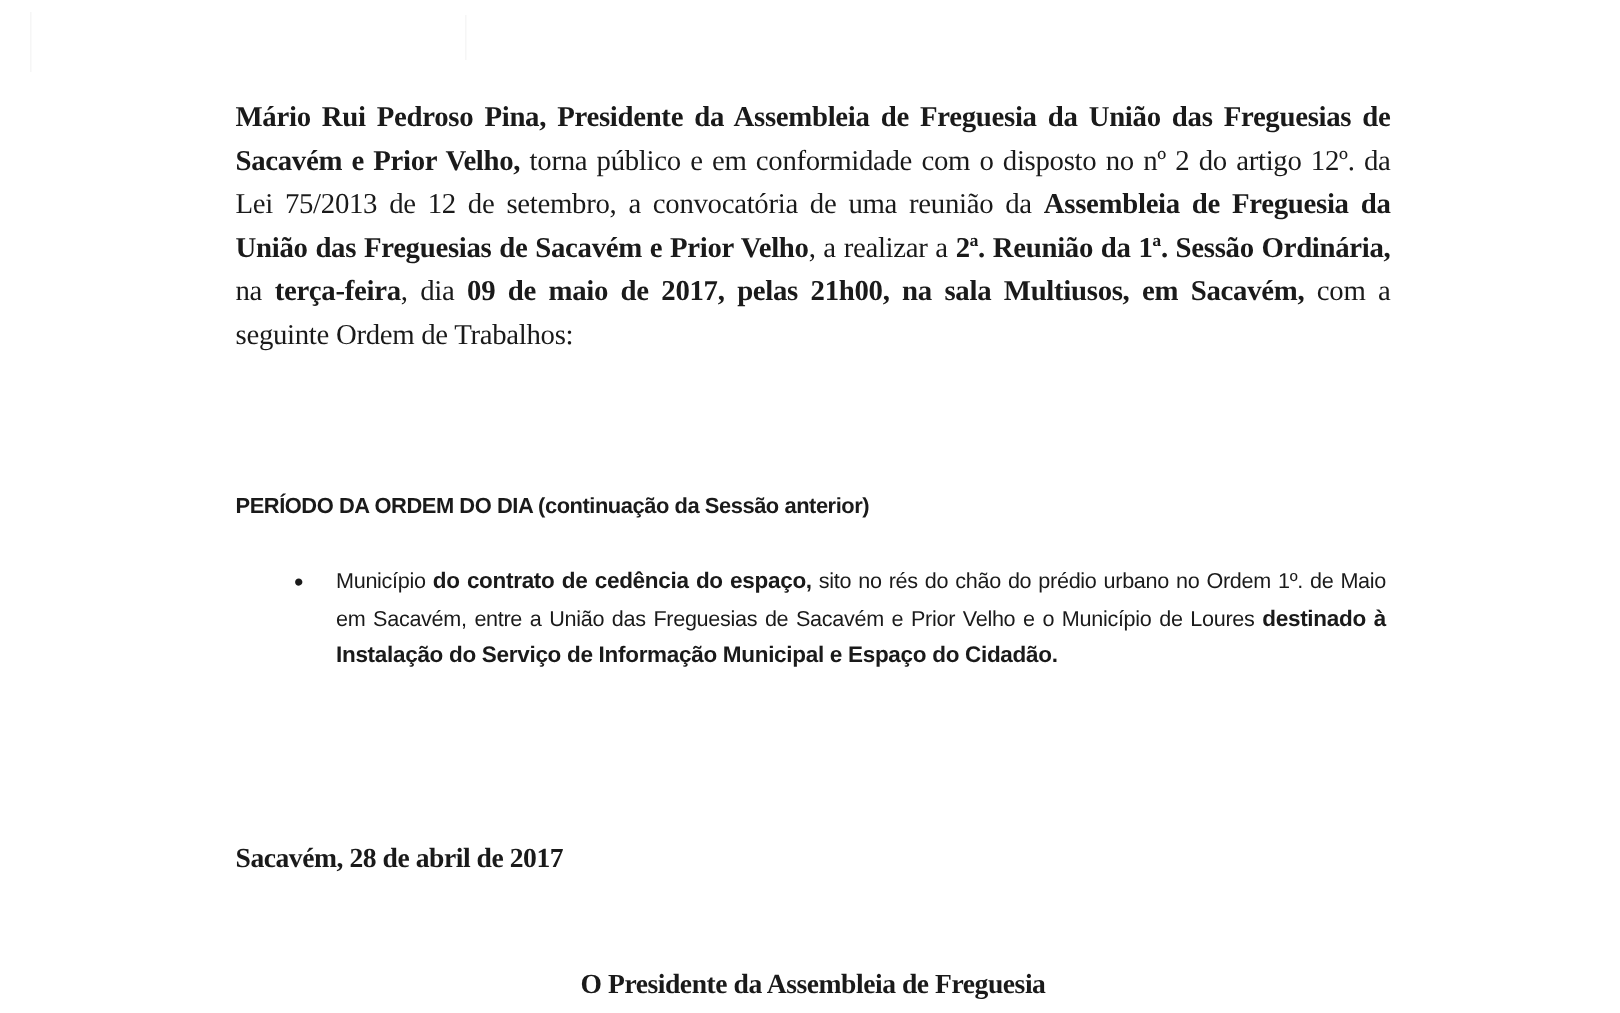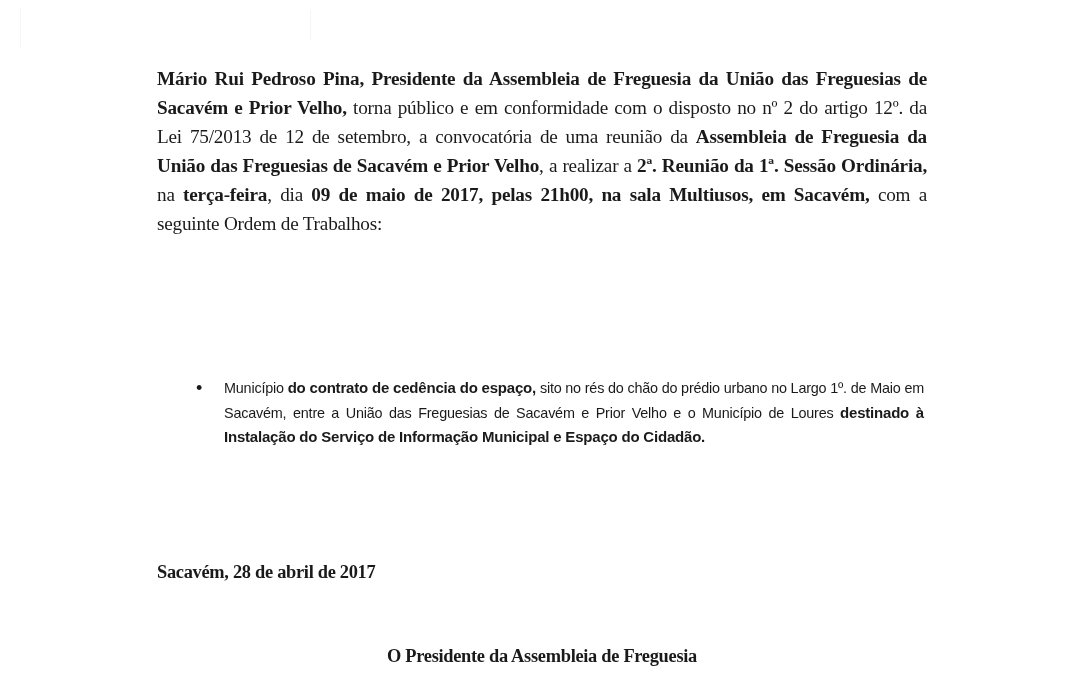--- a/index.html
+++ b/index.html
@@ -102,25 +102,26 @@
 
 <div class="page">
 
   <div class="scan-mark" style="left:20px;top:8px;width:1px;height:40px;"></div>
   <div class="scan-mark" style="left:310px;top:10px;width:1px;height:30px;"></div>
 
   <p class="intro serif" style="margin:0;">
     <b>Mário Rui Pedroso Pina, Presidente da Assembleia de Freguesia da União das Freguesias de Sacavém e Prior Velho,</b><span> torna público e em conformidade com o disposto no nº 2 do artigo 12º. da Lei 75/2013 de 12 de setembro, a convocatória de uma reunião da </span><b>Assembleia de Freguesia da União das Freguesias de Sacavém e Prior Velho</b><span>, a realizar a </span><b>2ª. Reunião da 1ª. Sessão Ordinária,</b><span> na </span><b>terça-feira</b><span>, dia </span><b>09 de maio de 2017, pelas 21h00, na sala Multiusos, em Sacavém,</b><span> com a seguinte Ordem de Trabalhos:</span>
   </p>
 
+  <div class="section-title sans">PERÍODO DA ORDEM DO DIA (continuação da Sessão anterior)</div>
 
   <div class="item sans">
     <span class="bullet">•</span>
     <div class="item-text">
-      <span>Município </span><b>do contrato de cedência do espaço,</b><span> sito no rés do chão do prédio urbano no Largo 1º. de Maio em Sacavém, entre a União das Freguesias de Sacavém e Prior Velho e o Município de Loures </span><b>destinado à Instalação do Serviço de Informação Municipal e Espaço do Cidadão.</b>
+      <span>Município </span><b>do contrato de cedência do espaço,</b><span> sito no rés do chão do prédio urbano no Ordem 1º. de Maio em Sacavém, entre a União das Freguesias de Sacavém e Prior Velho e o Município de Loures </span><b>destinado à Instalação do Serviço de Informação Municipal e Espaço do Cidadão.</b>
     </div>
   </div>
 
   <div class="place-date serif">Sacavém, 28 de abril de 2017</div>
 
   <div class="signature-title serif">O Presidente da Assembleia de Freguesia</div>
 
 </div>
 
 </body></html>

